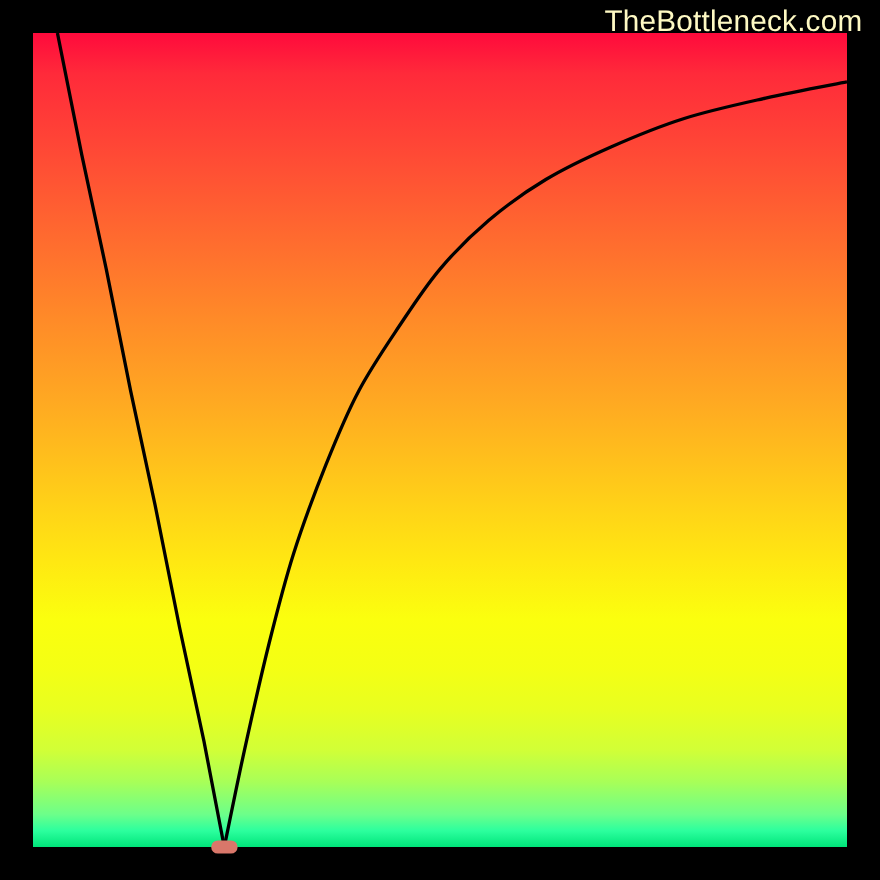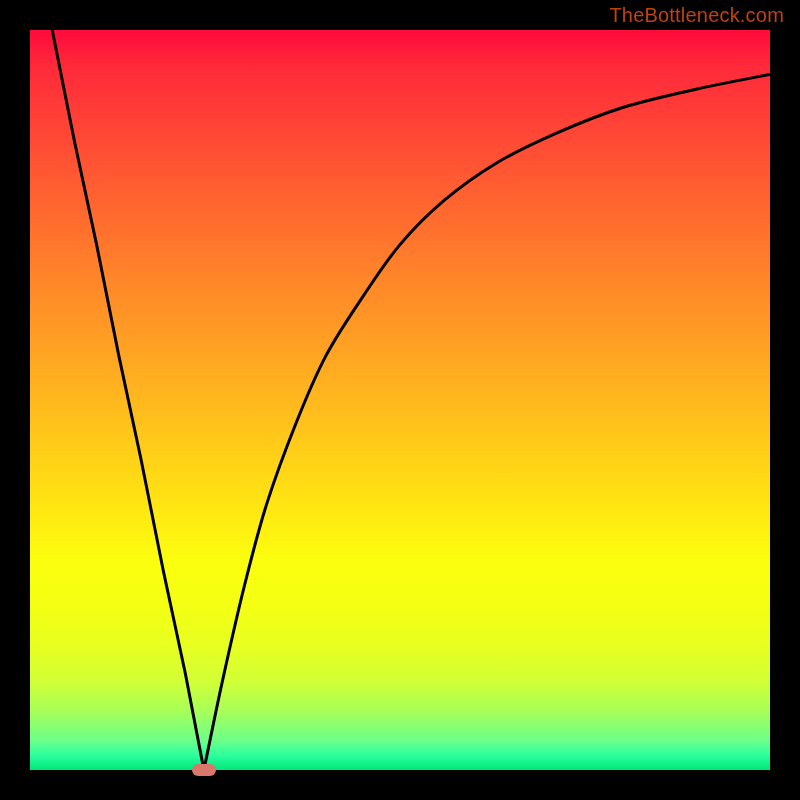--- a/index.html
+++ b/index.html
@@ -40,22 +40,22 @@
       #a8ff58 92%,
       #6cff8a 96%,
       #2cff9e 98%,
       #00e57a 100%
     );
   }
   .watermark {
     position: absolute;
     top: 4px;
     right: 16px;
-    color: #c2410c;
-    font-size: 20px;
+    color: #fef9c3;
+    font-size: 27px;
     letter-spacing: 0.2px;
     user-select: none;
   }
   svg.curve {
     position: absolute;
     left: 0;
     top: 0;
     width: 740px;
     height: 740px;
   }

